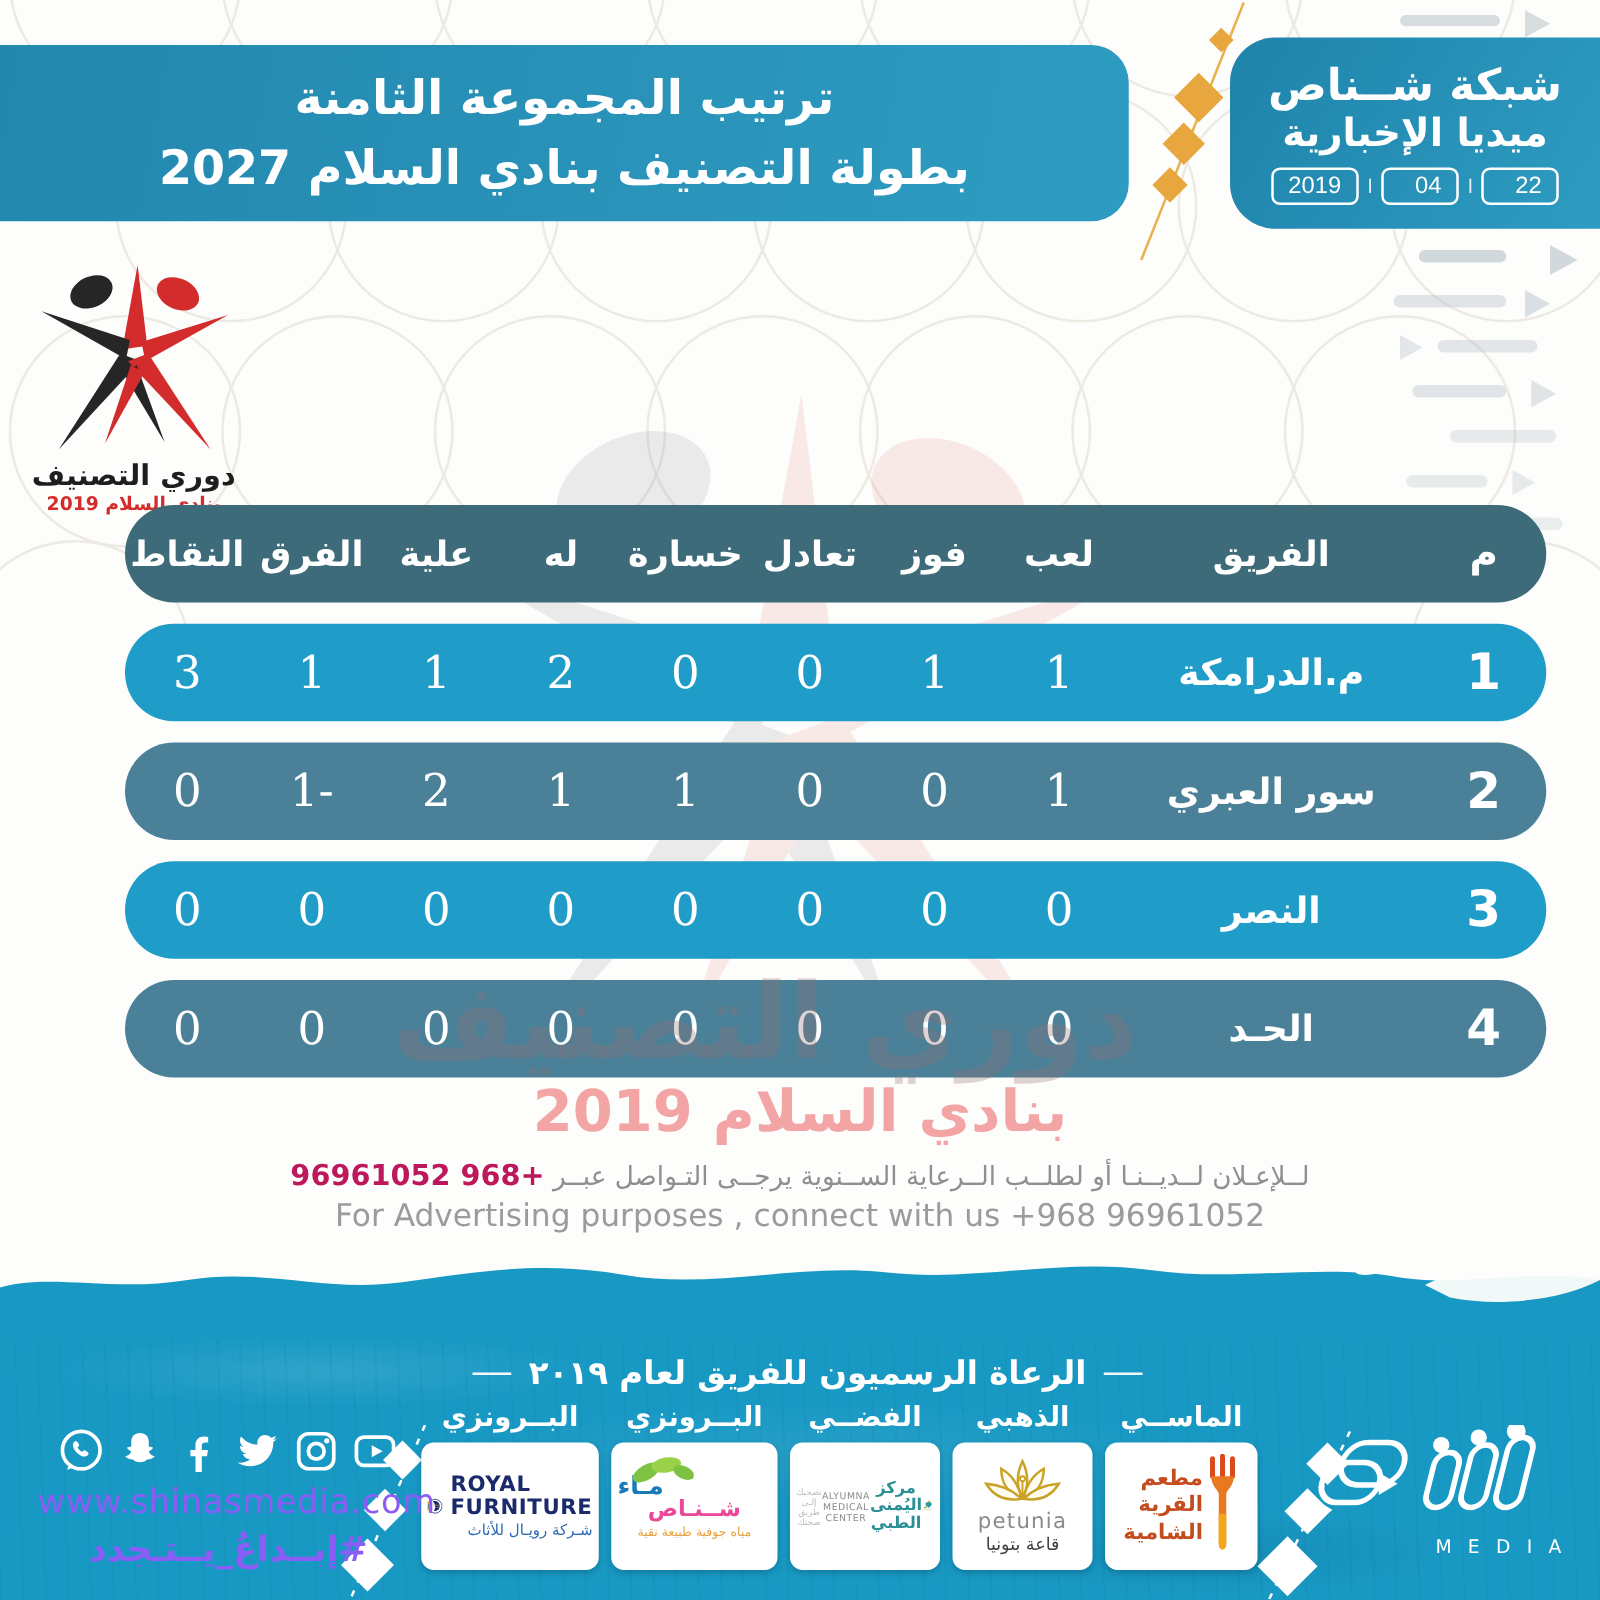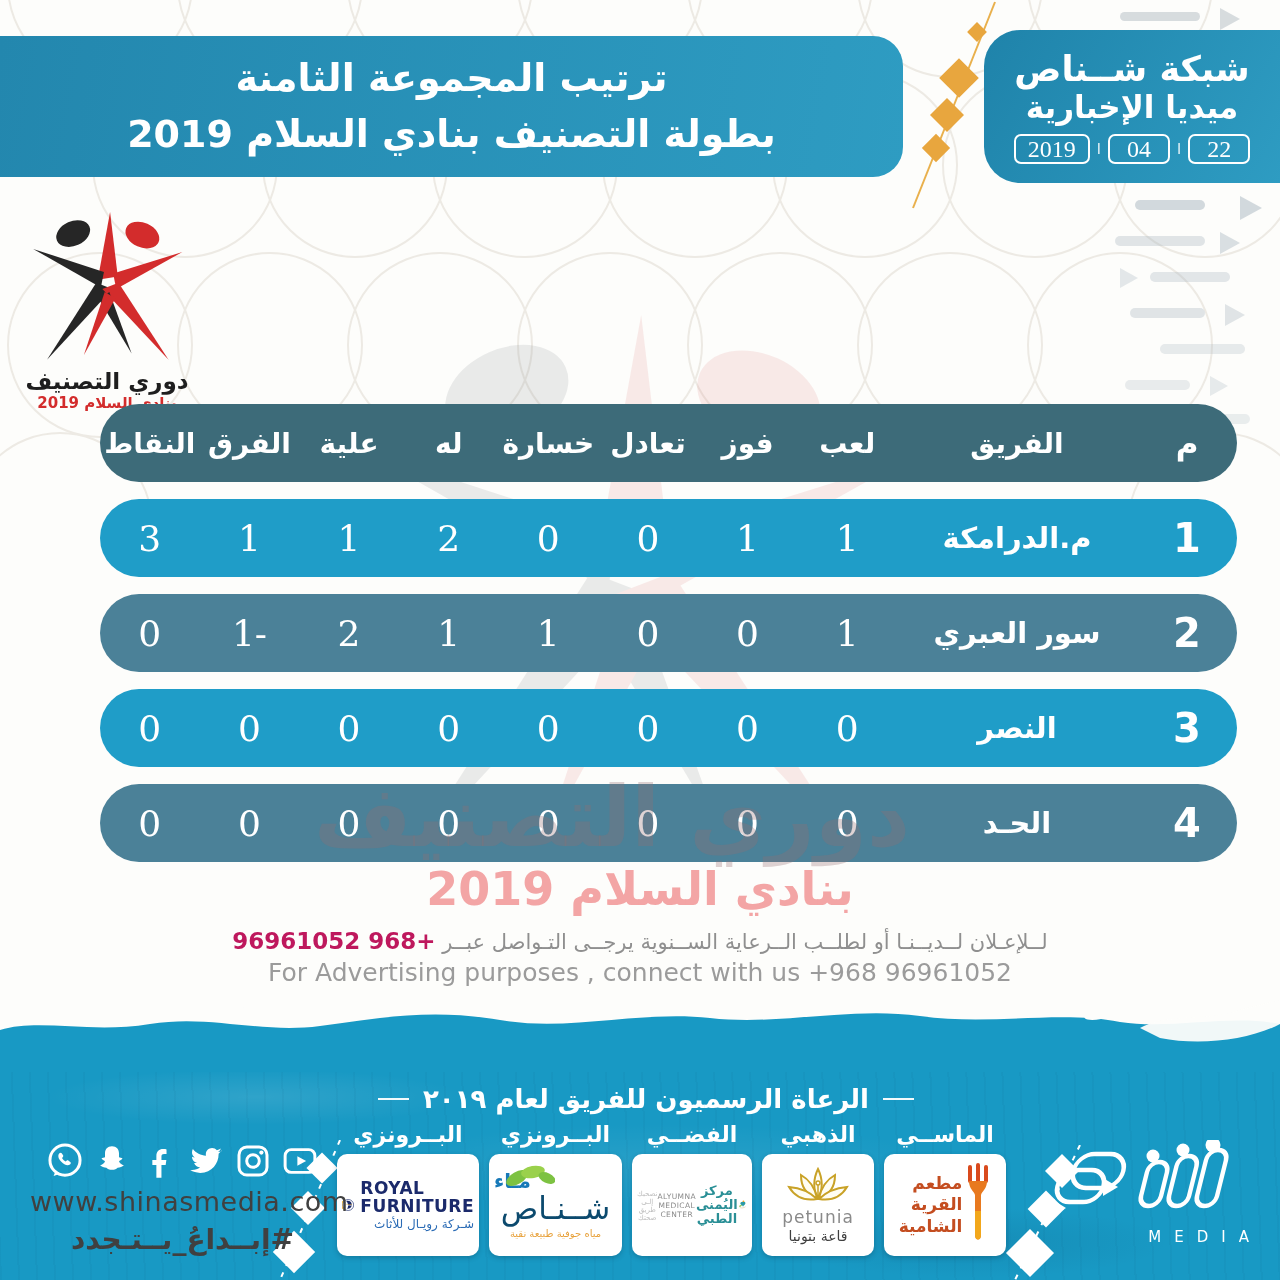--- a/index.html
+++ b/index.html
@@ -24,21 +24,21 @@
     background:linear-gradient(120deg,#1f83aa,#2e9cc2);
     border-radius:36px 0 0 36px;
     display:flex;flex-direction:column;justify-content:center;align-items:center;
     color:#fff;direction:rtl;
   }
   .network-box .n1{font-size:35px;font-weight:bold;line-height:1.15;}
   .network-box .n2{font-size:31px;font-weight:bold;line-height:1.2;}
   .date-row{direction:ltr;display:flex;align-items:center;gap:7px;margin-top:8px;}
   .date-box{
     border:2px solid #fff;border-radius:7px;padding:0 12px;min-width:34px;
-    font-size:24px;font-family:Liberation Serif, serif;text-align:center;line-height:26px;
+    font-size:19px;font-family:Liberation Sans, sans-serif;text-align:right;line-height:26px;
   }
   .date-sep{font-size:15px;opacity:.9;}
   
   .club-logo{left:18px;top:212px;width:178px;text-align:center;}
   .club-logo .t1{font-size:23px;font-weight:bold;color:#1e1e1e;direction:rtl;margin-top:2px;}
   .club-logo .t2{font-size:15px;font-weight:bold;color:#d32c2c;direction:rtl;}
   
   .wm-figure{left:350px;top:278px;opacity:.17;z-index:1;pointer-events:none;}
   .wm-text-big{
     left:370px;top:768px;width:540px;text-align:center;direction:rtl;z-index:3;
@@ -100,29 +100,29 @@
   .shamia-txt{text-align:right;color:#c44d20;font-weight:bold;font-size:17px;line-height:1.25;direction:rtl;}
   .card-petunia{width:112px;flex-direction:column;}
   .petunia-name{font-size:17px;color:#8a8a8a;letter-spacing:1px;line-height:1;}
   .petunia-hall{font-size:14px;font-weight:normal;color:#3f3f3f;direction:rtl;margin-top:2px;}
   .card-alyumna{width:120px;flex-direction:row;text-align:center;}
   .aly-ar{font-size:13px;font-weight:bold;color:#2a8f96;direction:rtl;line-height:1.1;}
   .aly-en{font-size:7.5px;color:#8a8a8a;letter-spacing:.4px;margin-top:1px;}
   .aly-tag{font-size:7px;color:#bdbdbd;direction:rtl;margin-top:1px;}
   .card-maa{width:133px;flex-direction:column;position:relative;}
   .maa-w1{font-size:20px;font-weight:bold;color:#1779b8;direction:rtl;line-height:1;align-self:flex-end;margin-right:12px;}
-  .maa-w2{font-size:31px;font-weight:normal;color:#0c4a6e;direction:rtl;line-height:1.1;}
+  .maa-w2{font-size:18px;font-weight:bold;color:#ec4899;direction:rtl;line-height:1.1;}
   .maa-tag{font-size:10px;color:#e8a23c;direction:rtl;margin-top:3px;}
   .maa-leaves{position:absolute;top:8px;left:14px;}
   .card-royal{width:142px;gap:6px;direction:ltr;}
   .royal-txt{display:flex;flex-direction:column;line-height:1.05;}
   .royal-en{font-size:17px;font-weight:bold;color:#1b2a6b;letter-spacing:.5px;}
   .royal-ar{font-size:12px;color:#2a6bb5;direction:rtl;margin-top:2px;}
   
-  .social-block{position:absolute;left:30px;top:140px;width:305px;text-align:center;z-index:5;color:#404040;}
+  .social-block{position:absolute;left:30px;top:140px;width:305px;text-align:center;z-index:5;color:#8b5cf6;}
   .icons-row{display:flex;justify-content:center;align-items:center;gap:5px;}
   .website{font-size:27px;margin-top:4px;letter-spacing:.5px;}
   .hashtag{font-size:28px;font-weight:bold;direction:rtl;margin-top:6px;}
   .media-block{position:absolute;right:18px;top:140px;width:240px;text-align:center;z-index:5;}
   .media-latin{color:#fff;font-size:15px;letter-spacing:13px;margin-top:4px;text-indent:13px;text-align:right;}
   .decor{pointer-events:none;}
 </style>
 </head>
 <body>
 
@@ -184,21 +184,21 @@
 <svg class="abs decor" style="left:895px;top:0;" width="110" height="210">
   <line x1="100" y1="2" x2="18" y2="208" stroke="#e9b04c" stroke-width="2"></line>
   <rect x="-7" y="-7" width="14" height="14" fill="#e8a63e" transform="translate(82,32) rotate(45)"></rect>
   <rect x="-14" y="-14" width="28" height="28" fill="#e8a63e" transform="translate(64,78) rotate(45)"></rect>
   <rect x="-12" y="-12" width="24" height="24" fill="#e8a63e" transform="translate(52,115) rotate(45)"></rect>
   <rect x="-10" y="-10" width="20" height="20" fill="#e8a63e" transform="translate(41,148) rotate(45)"></rect>
 </svg>
 
 <div class="abs title-banner">
   <div class="l1">ترتيب المجموعة الثامنة</div>
-  <div class="l2">بطولة التصنيف بنادي السلام 2019</div>
+  <div class="l2">بطولة التصنيف بنادي السلام 2027</div>
 </div>
 
 <div class="abs network-box">
   <div class="n1">شبكة شــناص</div>
   <div class="n2">ميديا الإخبارية</div>
   <div class="date-row">
     <span class="date-box">2019</span>
     <span class="date-sep">ا</span>
     <span class="date-box">04</span>
     <span class="date-sep">ا</span>

